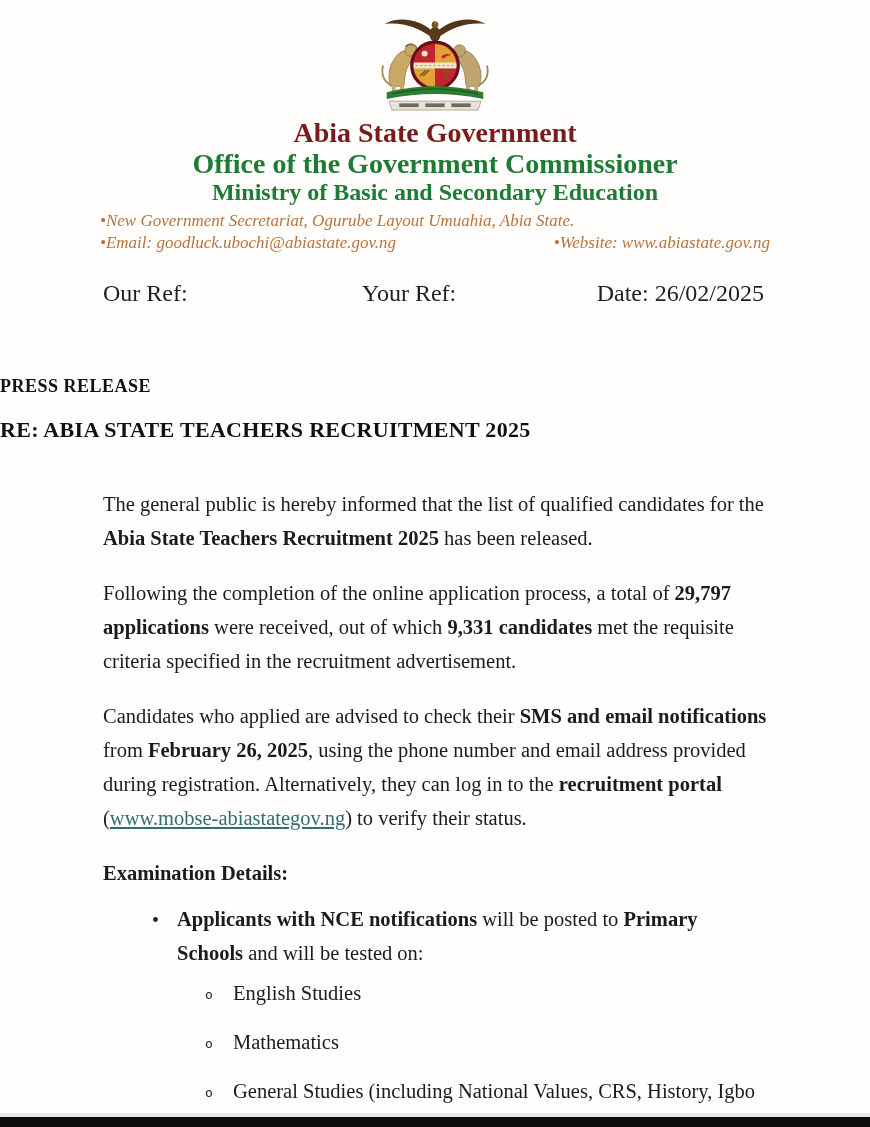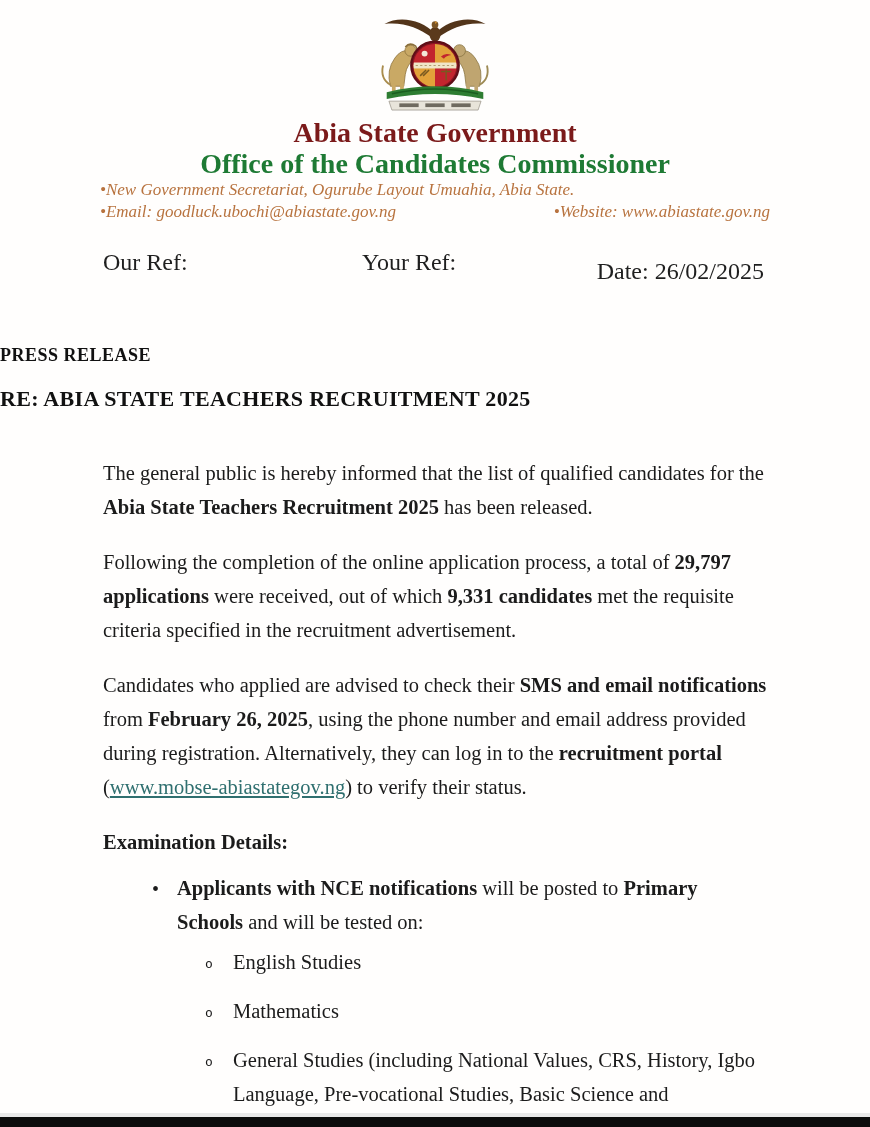--- a/index.html
+++ b/index.html
@@ -33,21 +33,21 @@
     color:#b8733f;
   }
   .lh-contact-row{display:flex;justify-content:space-between;}
   
   .refs{
     position:relative;height:24px;margin:26px 100px 0;
     font-size:24px;color:#1f1f1f;
   }
   .refs .our{position:absolute;left:3px;top:0;}
   .refs .your{position:absolute;left:262px;top:0;}
-  .refs .date{position:absolute;right:6px;top:9px;}
+  .refs .date{position:absolute;right:6px;top:0;}
   
   .h-press{
     margin:72px 0 0;text-align:left;
     font-weight:bold;font-size:18px;letter-spacing:.5px;color:#111;
   }
   .h-subject{
     margin:20px 0 0;text-align:left;
     font-weight:bold;font-size:22px;letter-spacing:.3px;color:#111;
   }
   
@@ -124,21 +124,22 @@
 
     <g>
       <path d="M48,120 L172,120 L168,132 L52,132 Z" fill="#e8e4da" stroke="#9a948a" stroke-width="1"></path>
       <rect x="62" y="123" width="26" height="5" fill="#6f6a60"></rect>
       <rect x="97" y="123" width="26" height="5" fill="#6f6a60"></rect>
       <rect x="132" y="123" width="26" height="5" fill="#6f6a60"></rect>
     </g>
   </svg>
 
   <div class="lh-org">Abia State Government</div>
-  <div class="lh-office">Office of the Candidates Commissioner</div>
+  <div class="lh-office">Office of the Government Commissioner</div>
+  <div class="lh-ministry">Ministry of Basic and Secondary Education</div>
 
   <div class="lh-contact">
     <div>•New Government Secretariat, Ogurube Layout Umuahia, Abia State.</div>
     <div class="lh-contact-row">
       <span>•Email: goodluck.ubochi@abiastate.gov.ng</span>
       <span>•Website: www.abiastate.gov.ng</span>
     </div>
   </div>
 
   <div class="refs">

